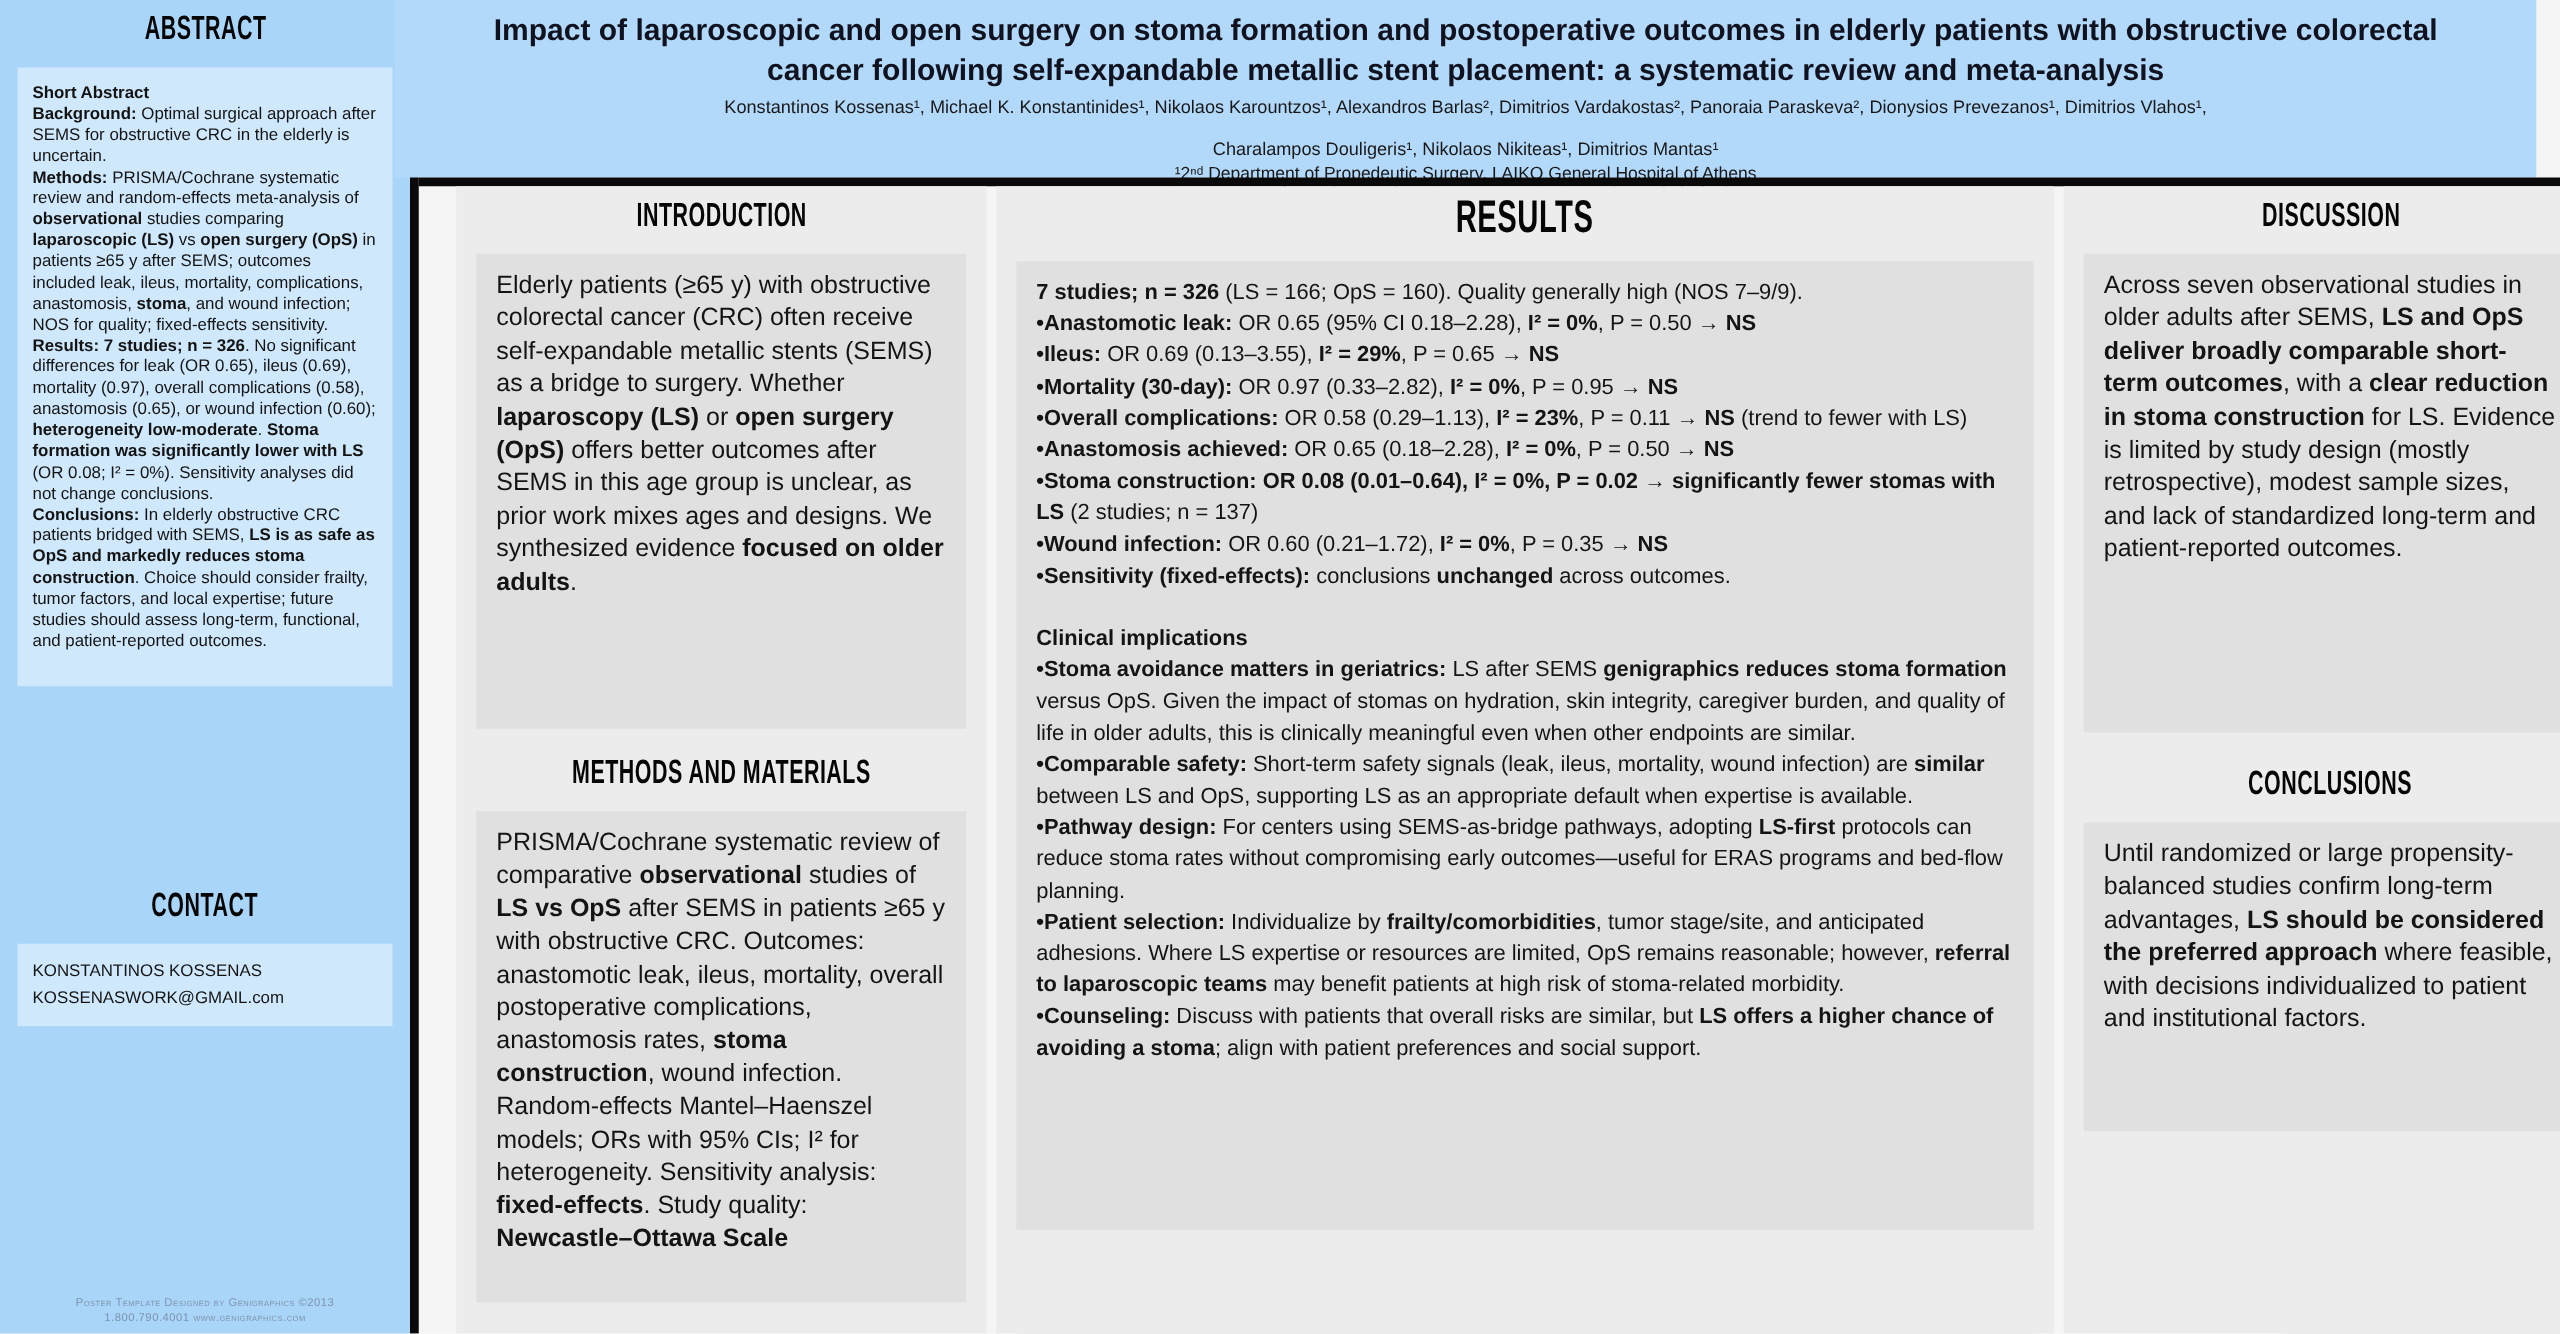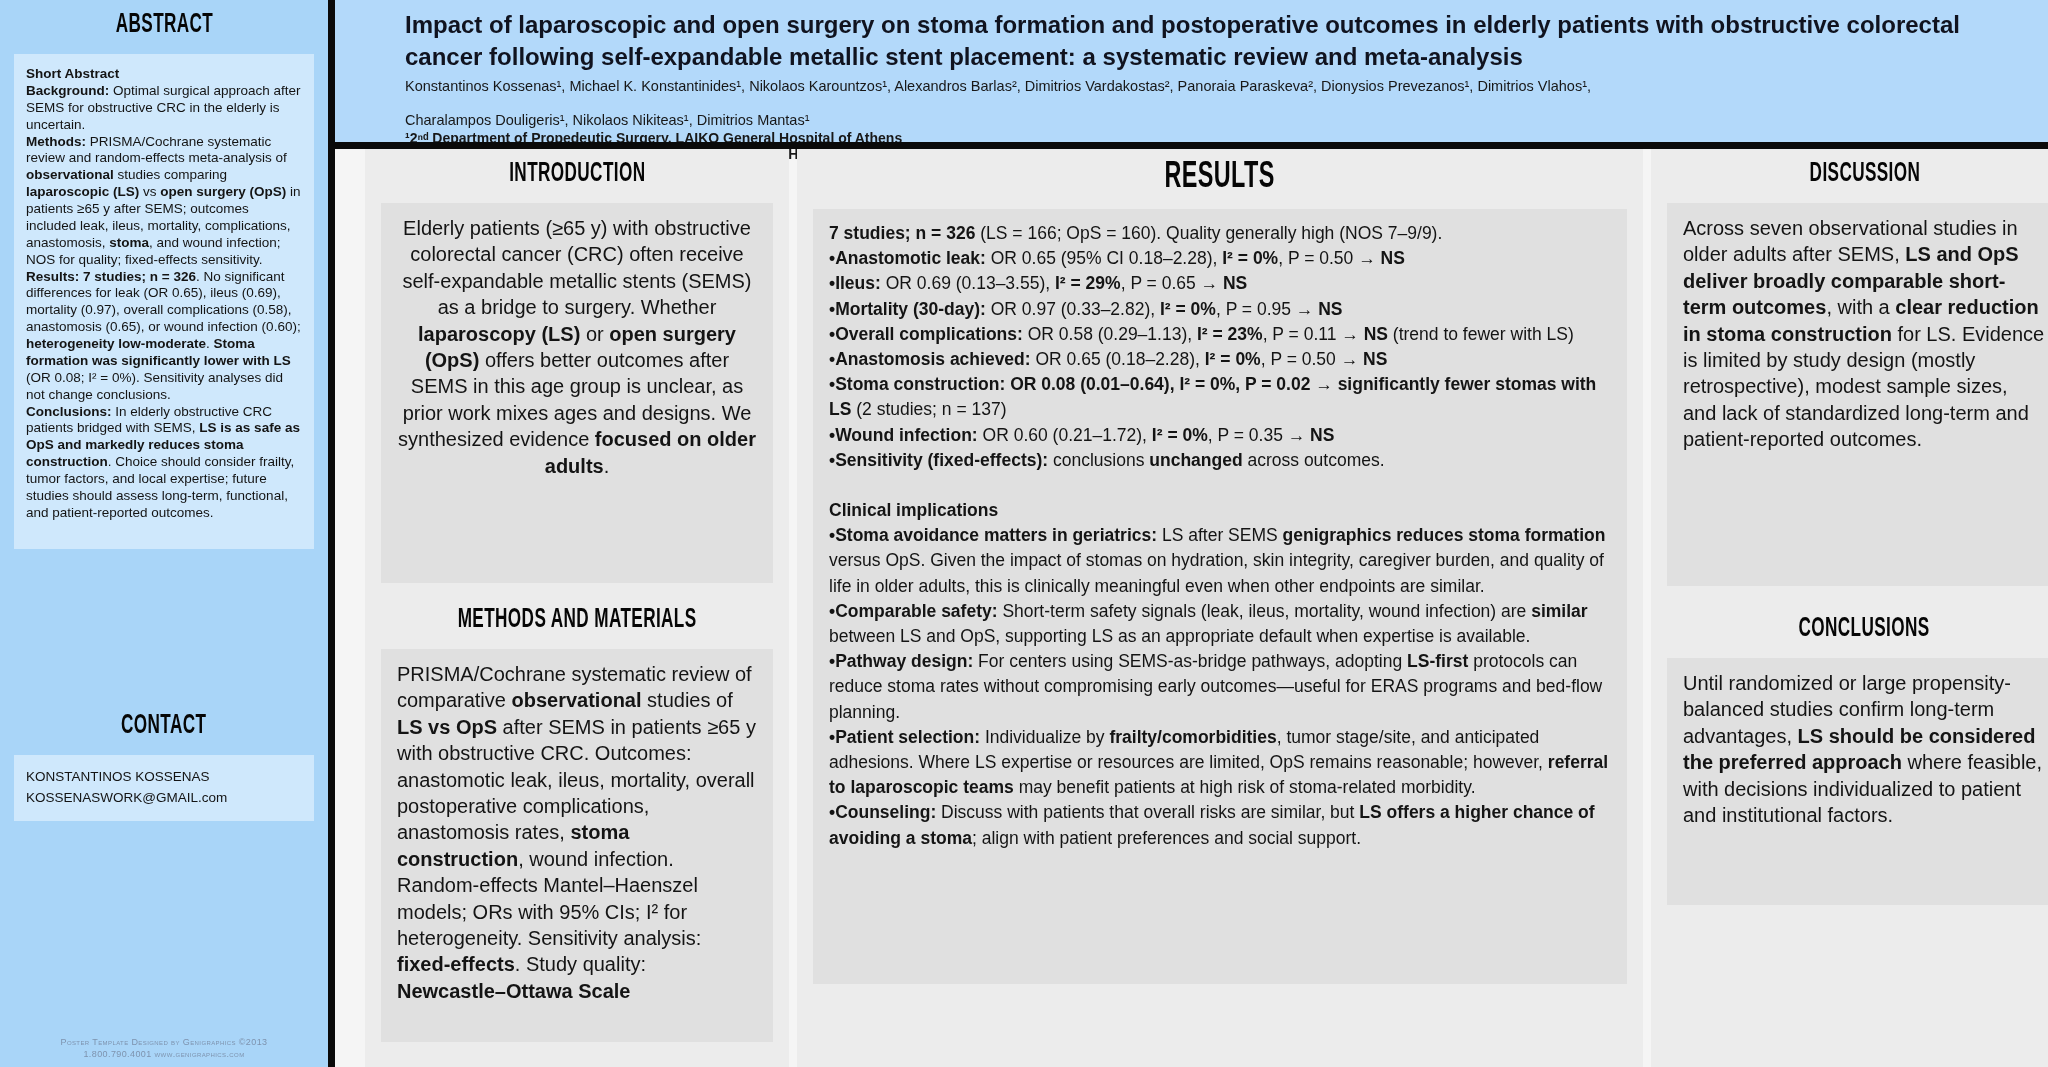--- a/index.html
+++ b/index.html
@@ -9,47 +9,47 @@
     font-family:"Liberation Sans",sans-serif; color:var(--text_black,#141414);
   }
   
   .col-left{position:absolute;left:0;top:0;width:328px;height:100%;background:var(--sidebar_blue,#a9d5f8);}
   .logo-block{height:178px;background:var(--navy,#1c3a6b);text-align:center;overflow:hidden;}
   .logo-svg{display:block;margin:0 auto;height:94px;width:190px;}
   .logo-name{font-family:"DejaVu Serif",serif;color:var(--gold,#bfa35c);font-size:37px;line-height:1;letter-spacing:4px;margin-top:-2px;}
   .logo-sub{color:var(--gold,#bfa35c);font-size:10.5px;font-weight:bold;letter-spacing:1.2px;line-height:1.25;margin-top:2px;}
   .vline{position:absolute;left:328px;top:0;width:7px;height:100%;background:var(--line_black,#0a0a0a);}
   
-  .header-band{position:absolute;left:335px;top:0;width:1713px;height:142px;background:var(--header_blue,#b3d9fa);
-    text-align:left;box-sizing:border-box;padding:9px 70px 0 70px;}
+  .header-band{position:absolute;left:316px;top:0;width:1713px;height:142px;background:var(--header_blue,#b3d9fa);
+    text-align:center;box-sizing:border-box;padding:9px 70px 0 70px;}
   .title{margin:0;font-size:24px;line-height:1.32;font-weight:bold;color:var(--title_navy,#10131f);}
   .authors{font-size:14.5px;line-height:1.25;color:#181818;margin-top:5px;}
   .authors + .authors{margin-top:16px;}
-  .affil{font-size:14px;line-height:1.2;color:#181818;font-weight:bold;}
+  .affil{font-size:14px;line-height:1.2;color:#181818;}
   .hline{position:absolute;left:335px;top:142px;width:1713px;height:7px;background:var(--line_black,#0a0a0a);}
   
   .body-area{position:absolute;left:335px;top:149px;width:1713px;height:918px;display:flex;gap:8px;padding-left:30px;}
   .col{background:var(--col_gray,#ececec);box-sizing:border-box;}
   .col-intro{width:424px;}
   .col-results{width:846px;}
   .col-disc{flex:1;}
   
   .sec-h{text-align:center;margin:8px 0 16px 0;height:30px;line-height:30px;font-weight:bold;font-size:22px;color:#060606;}
   .sec-h .cond{display:inline-block;transform:scale(0.78,1.22);transform-origin:center;letter-spacing:0.5px;white-space:nowrap;}
   .results-h{font-size:30px;height:40px;line-height:40px;margin:6px 0 14px 0;}
   .contact-h{margin-top:160px;}
   
   .box{box-sizing:border-box;}
   .box p{margin:0;}
   .gray-box{background:var(--box_gray,#e0e0e0);margin:0 16px;padding:12px 16px;}
   .blue-box{background:var(--box_blue,#cfe8fc);margin:0 14px;padding:12px 12px;}
   .text-lg{font-size:20px;line-height:1.32;}
   .text-md{font-size:17.5px;line-height:1.44;}
   .text-sm{font-size:13.5px;line-height:1.25;}
-  .intro-box{min-height:380px;text-align:center;}
+  .intro-box{min-height:380px;}
   .methods-box{min-height:393px;margin-top:4px;}
   .results-box{min-height:775px;}
   .disc-box{min-height:383px;}
   .concl-box{min-height:247px;}
   .concl-h{margin-top:26px;}
   .abstract-box{min-height:495px;}
   .contact-box{min-height:54px;font-size:13.5px;line-height:1.55;padding:12px 12px;}
   .footer{position:absolute;bottom:7px;left:0;width:100%;text-align:center;
     font-variant:small-caps;font-size:9px;line-height:1.35;color:var(--credit_gray,#7e93ae);letter-spacing:0.4px;}
 </style>

